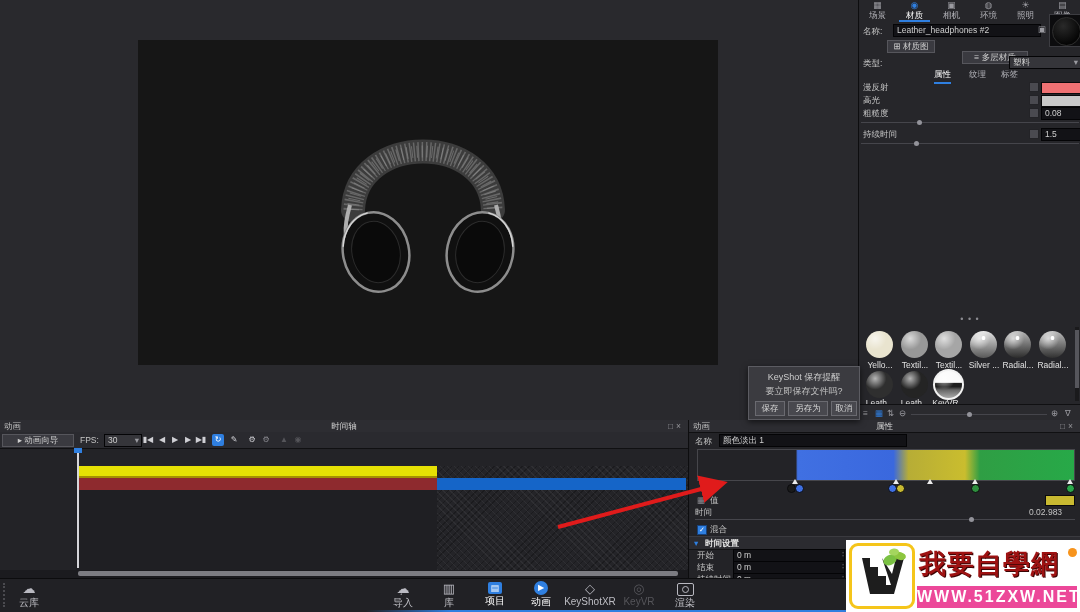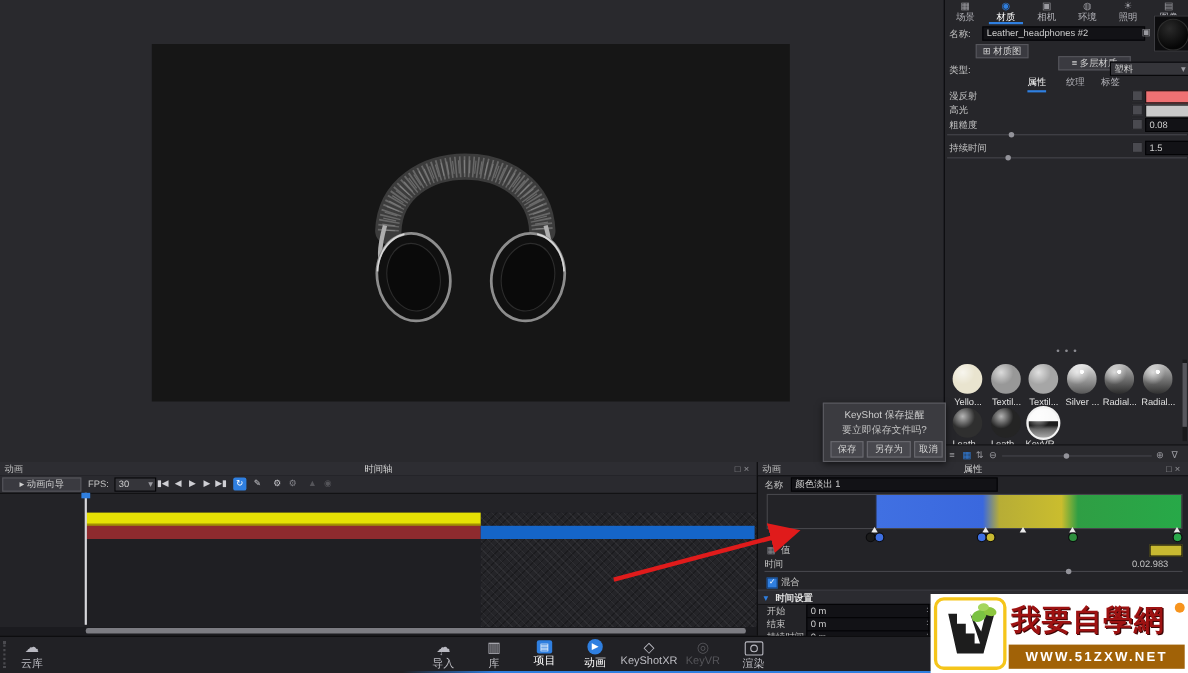--- a/index.html
+++ b/index.html
@@ -92,22 +92,22 @@
   .anim-ico{display:inline-block;width:14px;height:14px;background:#2f7fe0;border-radius:50%;color:#fff;
      font-size:8px;line-height:14px;margin-top:2px;}
   .cam-ico{display:inline-block;width:15px;height:11px;border:1px solid #b9b9c1;border-radius:2px;position:relative;margin-top:4px;}
   .cam-ico::after{content:"";position:absolute;left:4px;top:2px;width:5px;height:5px;border:1px solid #b9b9c1;border-radius:50%;}
   
   #watermark{left:846px;top:540px;width:234px;height:72px;background:#ffffff;z-index:40;}
   #wm-logo{position:absolute;left:3px;top:3px;width:60px;height:60px;border:3px solid #f5c51a;border-radius:9px;background:#fff;}
   #wm-title{position:absolute;left:73px;top:6px;font-size:27px;font-weight:bold;color:#9e1212;
      letter-spacing:1px;text-shadow:1px 1px 0 #3a0404;white-space:nowrap;}
   #wm-dot{position:absolute;left:222px;top:8px;width:9px;height:9px;border-radius:50%;background:#f7941d;}
-  #wm-bar{position:absolute;left:71px;top:46px;width:160px;height:22px;background:#a16207;
-     color:#fff;font-weight:bold;font-size:12px;letter-spacing:2px;text-align:center;line-height:22px;}
+  #wm-bar{position:absolute;left:71px;top:46px;width:160px;height:22px;background:#ec4899;
+     color:#fff;font-weight:bold;font-size:16px;letter-spacing:2px;text-align:center;line-height:22px;}
   #arrow-overlay{position:absolute;left:0;top:0;z-index:30;pointer-events:none;}
 </style>
 </head>
 <body>
 
 <div id="app">
 
   <div class="abs" id="main-area">
     <div class="abs" id="viewport">
       <svg width="580" height="325" viewBox="0 0 580 325">

